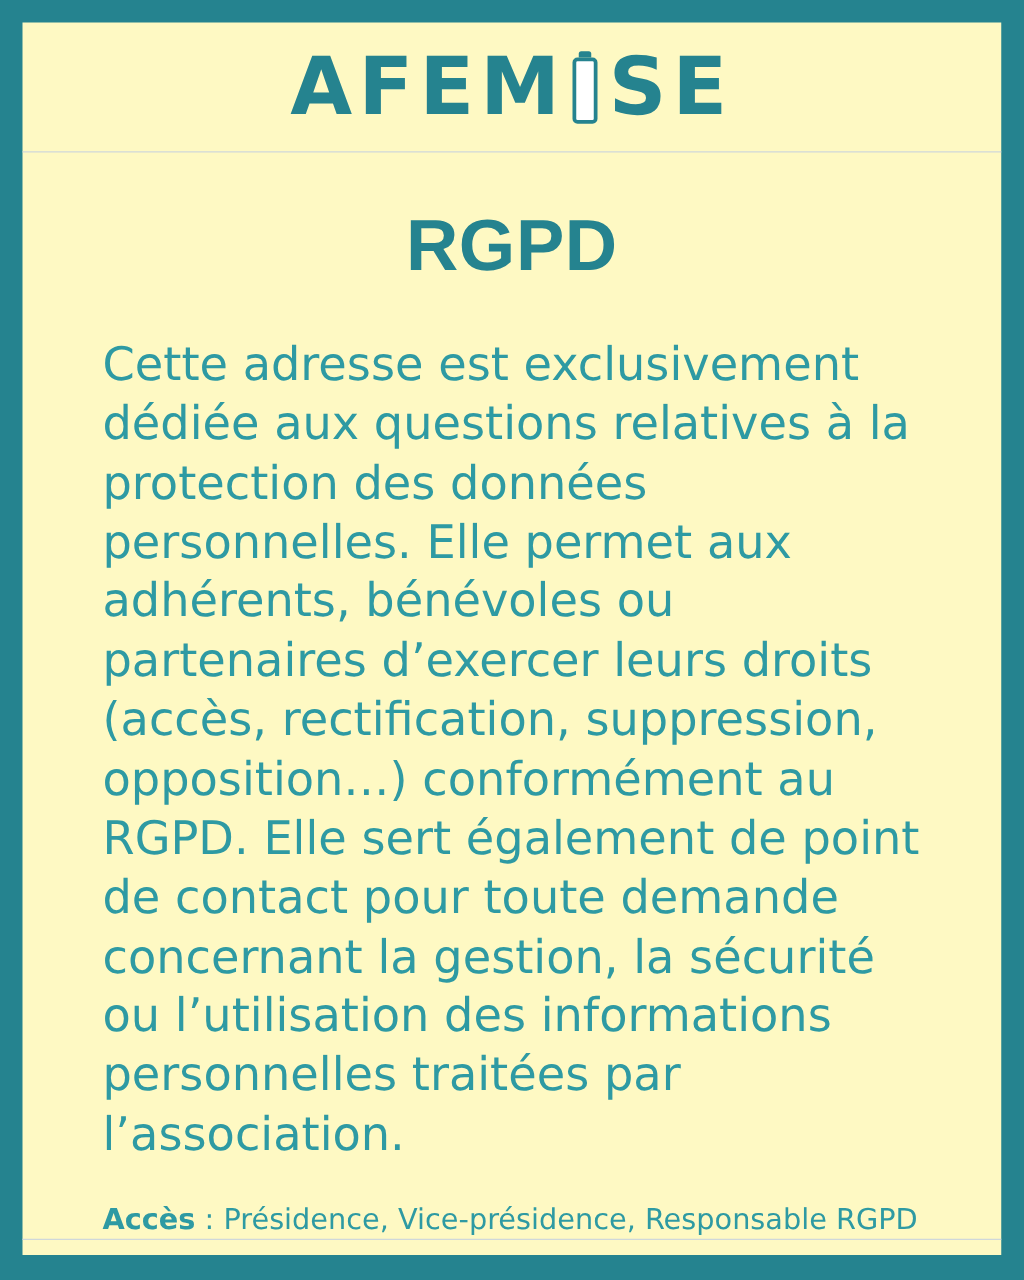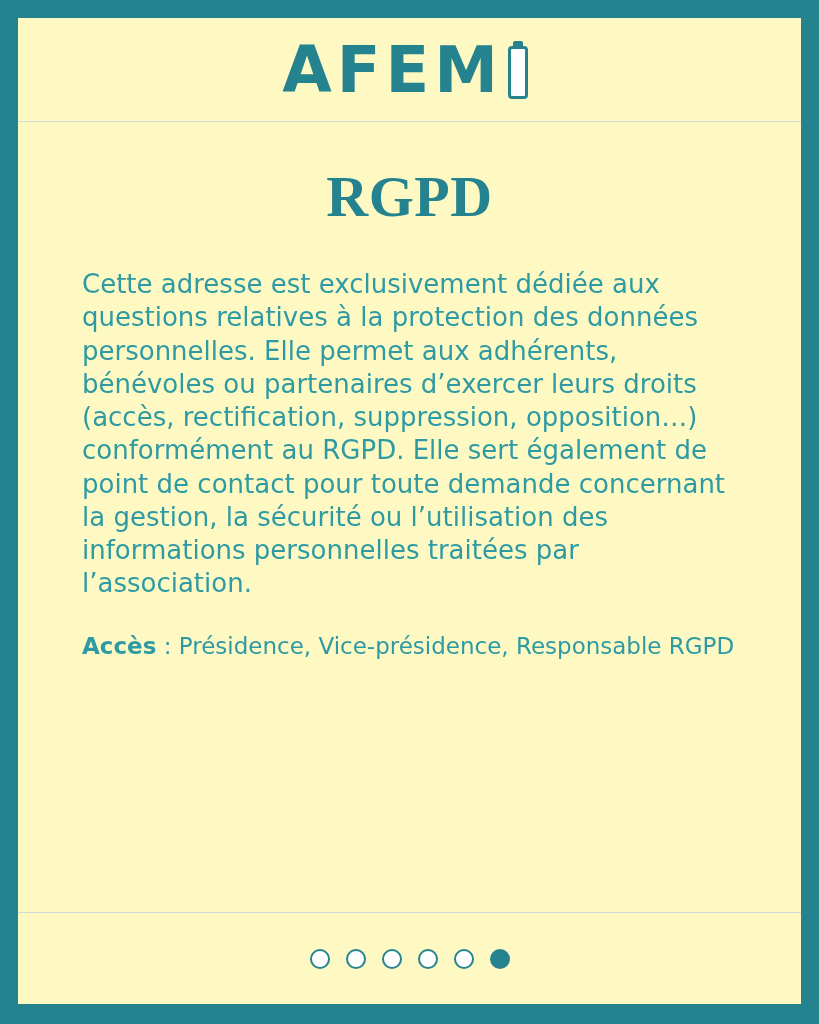--- a/index.html
+++ b/index.html
@@ -86,27 +86,27 @@
     flex-direction: column;
   }
   .title {
     text-align: center;
     color: #25838f;
     font-weight: bold;
     font-size: 58px;
     line-height: 1.07;
     letter-spacing: 0.5px;
     margin-bottom: 40px;
-    font-family: Liberation Serif, serif;
+    font-family: Liberation Sans, sans-serif;
   }
   .title .line { display: block; }
 
   .paragraph {
     color: #2e9aa3;
-    font-size: 26px;
+    font-size: 37px;
     line-height: 1.28;
     text-align: left;
     padding: 0 6px;
     font-family: "DejaVu Sans", sans-serif;
   }
   .access {
     margin-top: 30px;
     color: #2e9aa3;
     font-size: 23px;
     line-height: 1.32;
@@ -143,20 +143,21 @@
         <span class="logo-text">AFEM</span>
         <span class="logo-battery">
           <span class="cap"></span>
           <span class="body">
             <span class="seg s1"></span>
             <span class="seg s2"></span>
             <span class="seg s3"></span>
             <span class="seg s4"></span>
           </span>
         </span>
+        <span class="logo-text">SE</span>
       </div>
     </div>
 
     <div class="body-area">
       <h1 class="title">
         <span class="line">RGPD</span>
       </h1>
 
       <p class="paragraph">Cette adresse est exclusivement dédiée aux questions relatives à la protection des données personnelles. Elle permet aux adhérents, bénévoles ou partenaires d’exercer leurs droits (accès, rectification, suppression, opposition…) conformément au RGPD. Elle sert également de point de contact pour toute demande concernant la gestion, la sécurité ou l’utilisation des informations personnelles traitées par l’association.</p>
 

